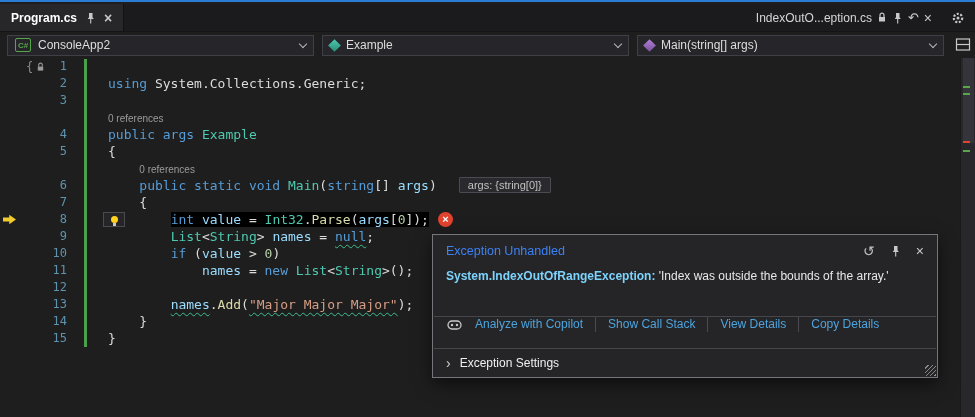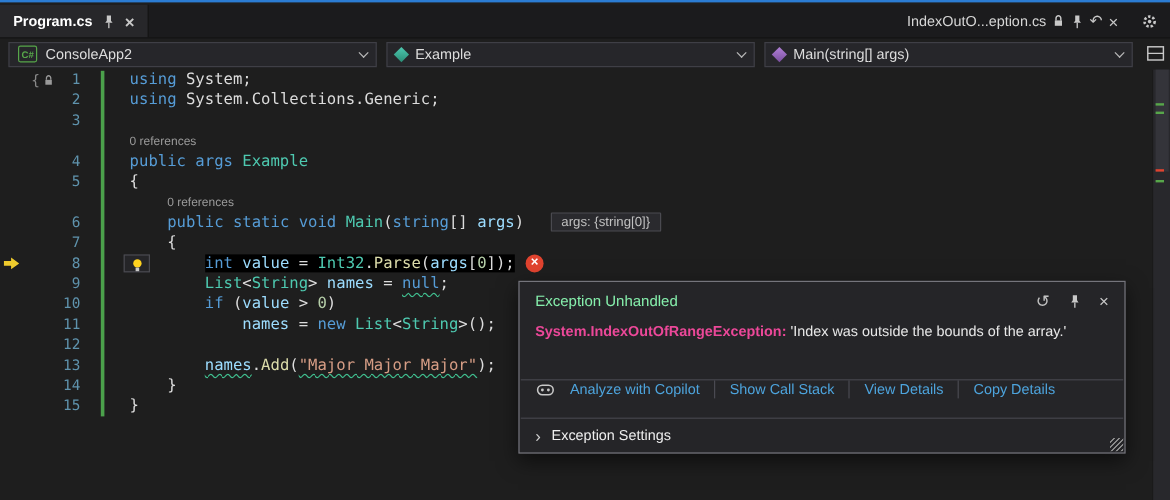--- a/index.html
+++ b/index.html
@@ -70,25 +70,25 @@
   .scrollbar { position:absolute; top:56px; right:0; width:15px; bottom:0; background:#28282C;
                border-left:1px solid #1A1A1A; }
   .sthumb { position:absolute; top:0; left:2px; width:11px; height:85px; background:#34343A; }
   .smark { position:absolute; left:2px; width:7px; height:2px; }
 
   
   .popup { position:absolute; left:432px; top:232px; width:506px; height:144px; background:#252528;
            border:1px solid #75757C; box-shadow:0 6px 16px rgba(0,0,0,0.55); z-index:50;
            display:flex; flex-direction:column; font-size:12px; color:#E8E8E8; }
   .popup-title { display:flex; align-items:center; padding:9px 13px 3px; }
-  .popup-title .ttl { font-size:12.5px; color:#86efac; }
+  .popup-title .ttl { font-size:12.5px; color:#3b82f6; }
   .ticons { margin-left:auto; display:flex; align-items:center; gap:15px; color:#C0C0C0; }
   .hist { font-size:14px; line-height:12px; cursor:pointer; }
   .pmsg { padding:8px 13px; flex:1; }
-  .pmsg b { color:#ec4899; }
+  .pmsg b { color:#7dd3fc; }
   .pdiv { height:1px; background:#45454C; margin:0 1px; }
   .pactions { display:flex; align-items:flex-start; gap:12px; padding:0 13px; height:31px; }
   .plink { color:#4DA4DD; cursor:pointer; text-decoration:none; }
   .psep { width:1px; height:15px; background:#4A4A52; }
   .psettings { display:flex; align-items:center; gap:9px; padding:0 13px; height:28px; color:#EFEFEF; cursor:pointer; }
   .chev-right { font-size:14px; color:#CFCFCF; line-height:12px; }
   .grip { position:absolute; right:1px; bottom:1px; width:11px; height:11px;
           background:repeating-linear-gradient(135deg, transparent 0 2px, #8A8A8A 2px 3px); cursor:nwse-resize; }
 </style>
 </head>
@@ -151,21 +151,20 @@
       <span>{</span>
       <svg width="9" height="10" viewBox="0 0 10 11">
           <path d="M3 5V3.2a2 2 0 0 1 4 0V5" fill="none" stroke="#9A9A9A" stroke-width="1.2"></path>
           <rect x="2" y="5" width="6" height="4.5" fill="#9A9A9A"></rect>
         </svg>
     </div>
     <div class="changebar"></div>
     <div id="code-lines">
         <div class="crow">
           <div class="gut">1</div>
-          <div class="code"><span class="k">using </span><span class="p">System;</span></div>
         </div>
         <div class="crow">
           <div class="gut">2</div>
           <div class="code"><span class="k">using </span><span class="p">System.Collections.Generic;</span></div>
         </div>
         <div class="crow">
           <div class="gut">3</div>
           <div class="code"></div>
         </div>
         <div class="crow">

